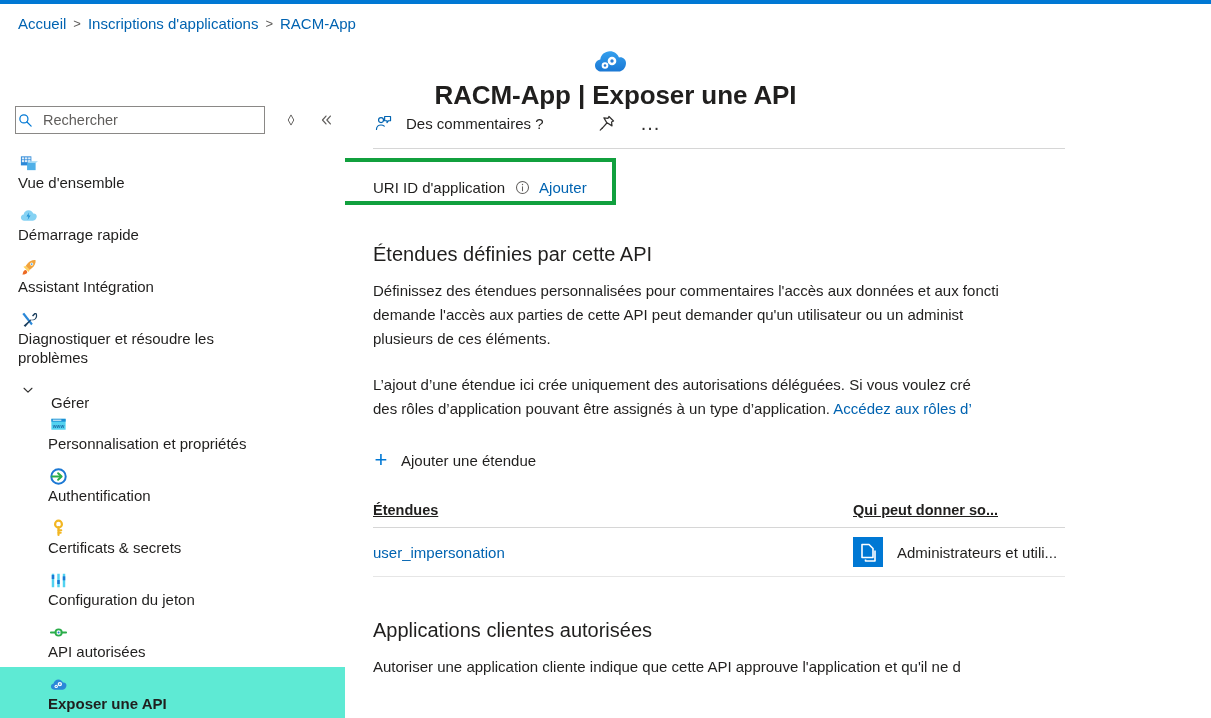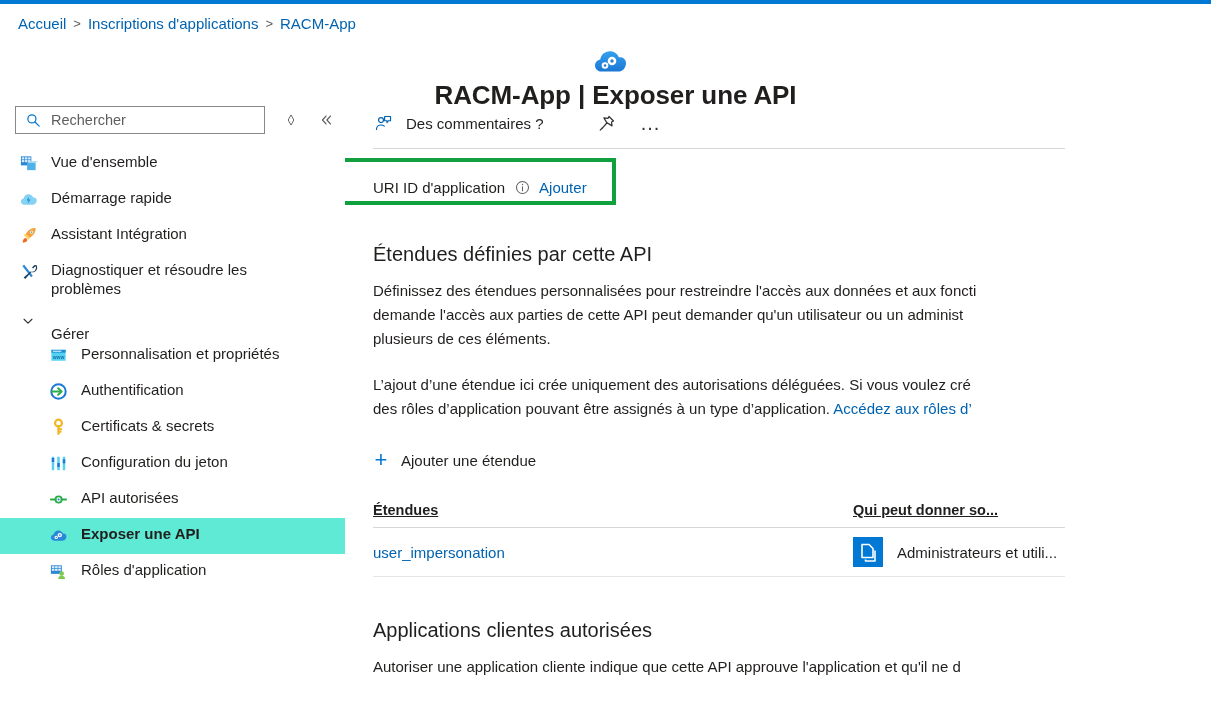--- a/index.html
+++ b/index.html
@@ -46,34 +46,35 @@
   
   .sidebar{
     width:345px;flex:0 0 345px;
     background:#ffffff;position:relative;
     padding-top:8px;
   }
   .search-row{display:flex;align-items:center;padding:0 0 0 15px;height:40px;}
   .search-box{
     width:250px;height:28px;box-sizing:border-box;
     border:1px solid #8a8886;background:#fff;
-    display:flex;align-items:center;padding:0 10px;
+    display:flex;align-items:center;padding:0 2px;
   }
   .search-box .mag{flex:0 0 16px;margin-right:7px;display:flex;align-items:center;}
   .search-input{
     border:none;outline:none;flex:1;min-width:0;
     font-family:inherit;font-size:14.5px;color:#201f1e;background:transparent;
   }
   .search-input::placeholder{color:#605e5c;opacity:1;}
   .side-tool{margin-left:17px;cursor:pointer;display:flex;align-items:center;justify-content:center;width:18px;height:18px;}
   .nav{padding-top:6px;}
   .nav-item{
     display:flex;align-items:flex-start;
     min-height:36px;padding:6px 12px 6px 18px;box-sizing:border-box;
     cursor:pointer;
+    flex-direction:column;
   }
   .nav-item.selected{background:#5eead4;}
   .nav-item.sub{padding-left:48px;}
   .nav-ico{
     flex:0 0 20px;width:20px;height:20px;margin-right:13px;margin-top:1px;
     display:flex;align-items:center;justify-content:center;
   }
   .nav-label{
     font-size:15px;color:#201f1e;line-height:19px;
     max-width:230px;
@@ -416,21 +417,21 @@
         </svg>
       </span>
       <span class="link" style="font-size:15px;">Ajouter</span>
     </div>
 
     <div class="annotation"></div>
 
     <div class="section-title">Étendues définies par cette API</div>
 
     <div class="para">
-      <span class="wrapline">Définissez des étendues personnalisées pour restreindre l'accès aux données et aux foncti</span>
+      <span class="wrapline">Définissez des étendues personnalisées pour commentaires l'accès aux données et aux foncti</span>
       <span class="wrapline">demande l'accès aux parties de cette API peut demander qu'un utilisateur ou un administ</span>
       <span class="wrapline">plusieurs de ces éléments.</span>
     </div>
 
     <div class="para" style="margin-top:22px;">
       <span class="wrapline">L’ajout d’une étendue ici crée uniquement des autorisations déléguées. Si vous voulez cré</span>
       <span class="wrapline"><span>des rôles d’application pouvant être assignés à un type d’application. </span><span class="link">Accédez aux rôles d’</span></span>
     </div>
 
     <div class="add-scope">

